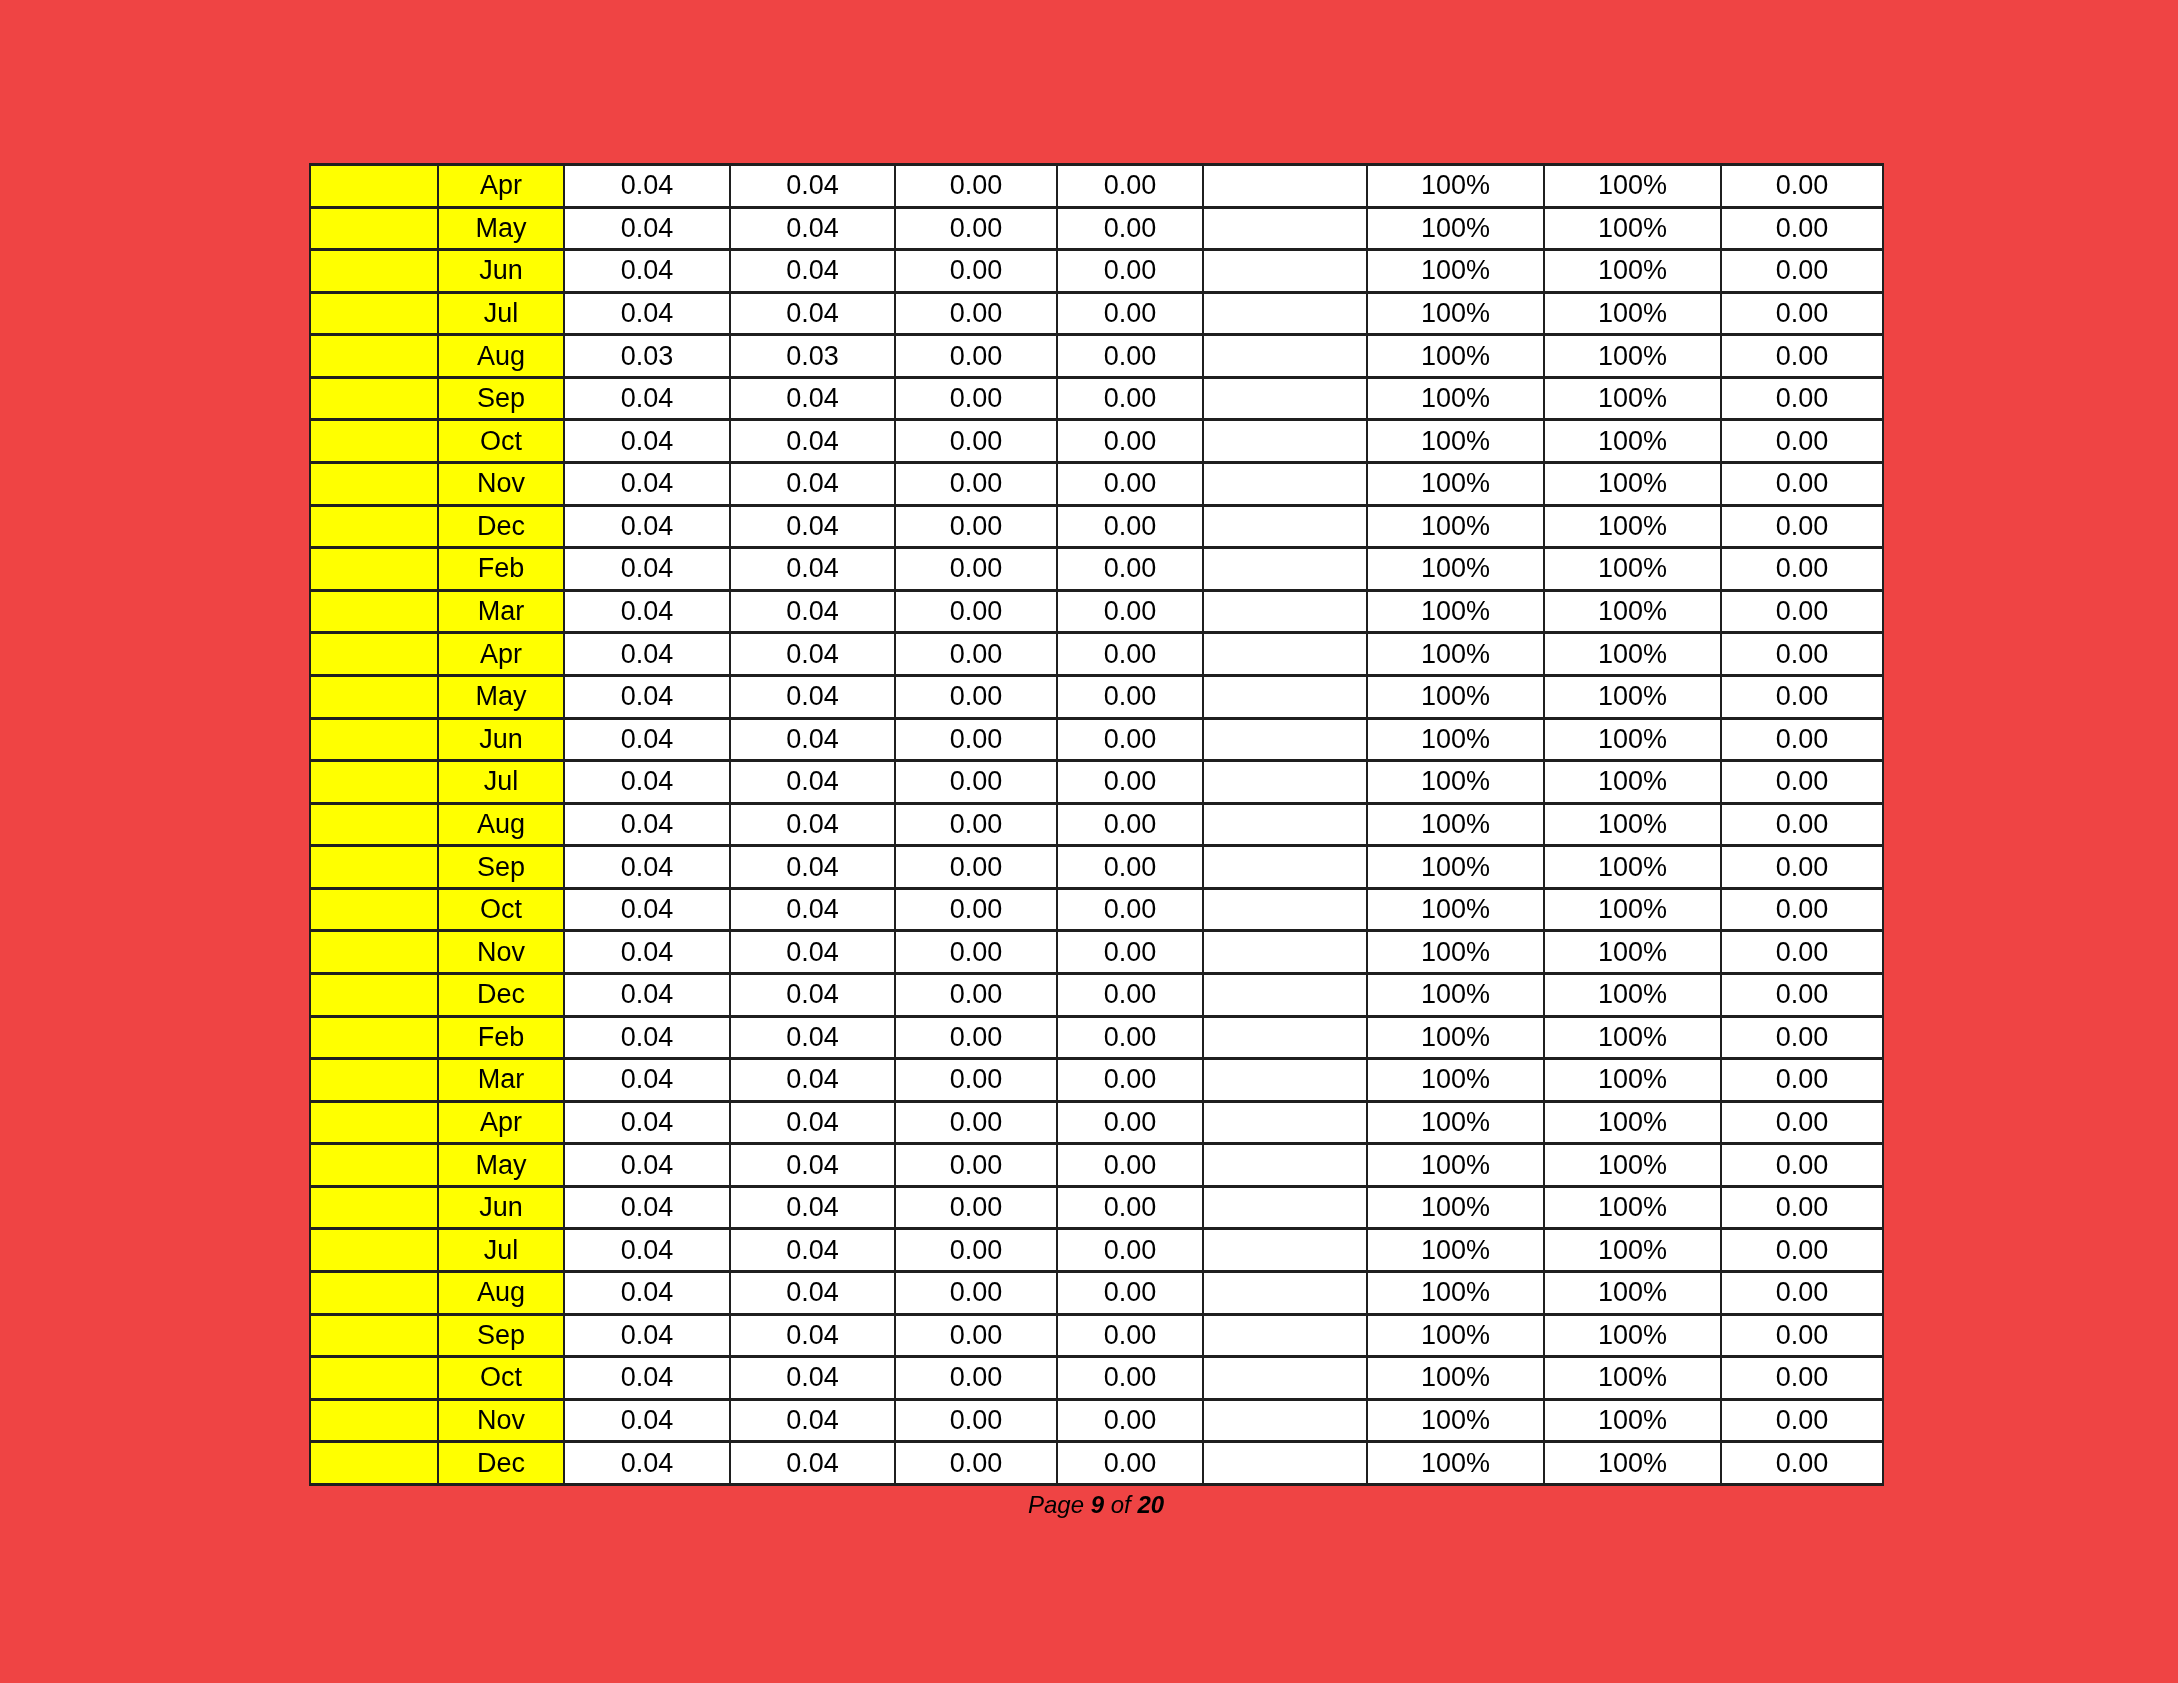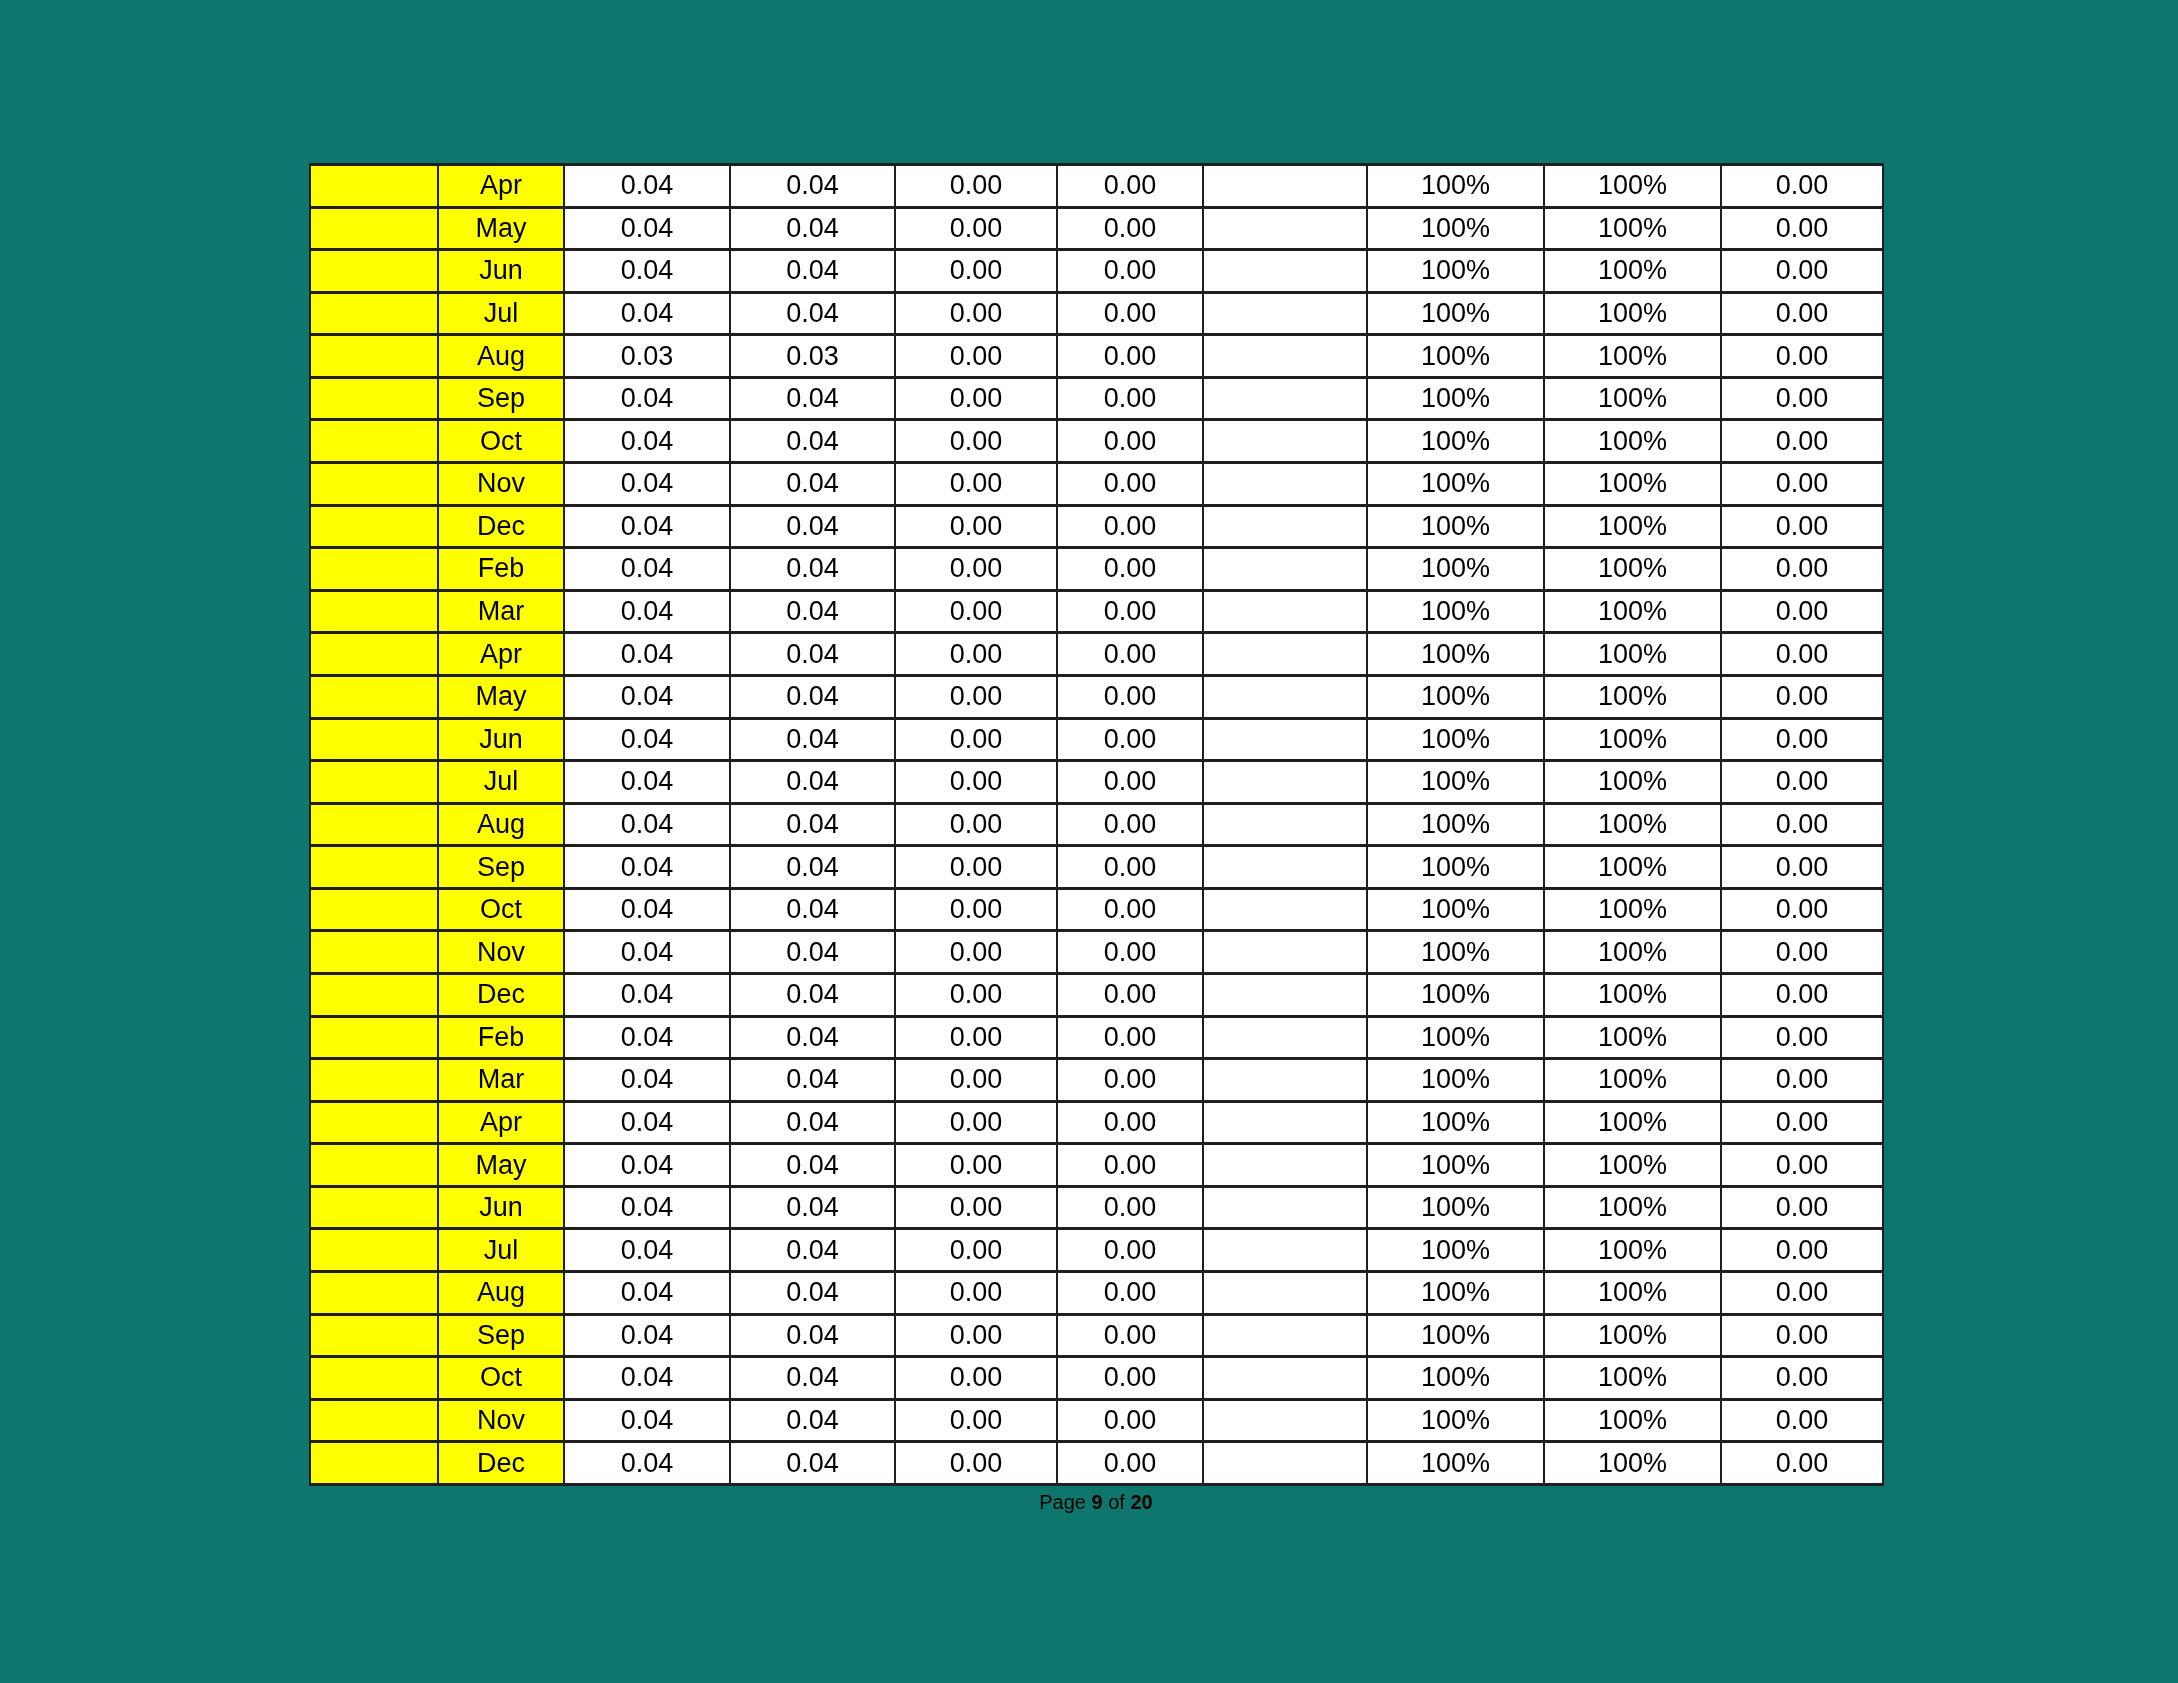--- a/index.html
+++ b/index.html
@@ -4,21 +4,21 @@
 <style>
   html, body {
     margin: 0;
     padding: 0;
     background: #ffffff;
   }
   .page {
     position: relative;
     width: 2178px;
     height: 1683px;
-    background: #0f766e;
+    background: #ef4444;
     overflow: hidden;
     font-family: "Liberation Sans", sans-serif;
     color: #000000;
   }
   table.grid {
     position: absolute;
     left: 309px;
     top: 163px;
     width: 1574px;
     height: 1323px;
@@ -41,21 +41,22 @@
   }
   table.grid td.hl {
     background: #ffff00;
   }
   .footer {
     position: absolute;
     left: 309px;
     top: 1491px;
     width: 1574px;
     text-align: center;
-    font-size: 20px;
+    font-size: 24px;
+    font-style: italic;
     color: #000000;
   }
   .footer b {
     font-weight: bold;
   }
 </style>
 </head>
 <body>
 
 <div class="page">

